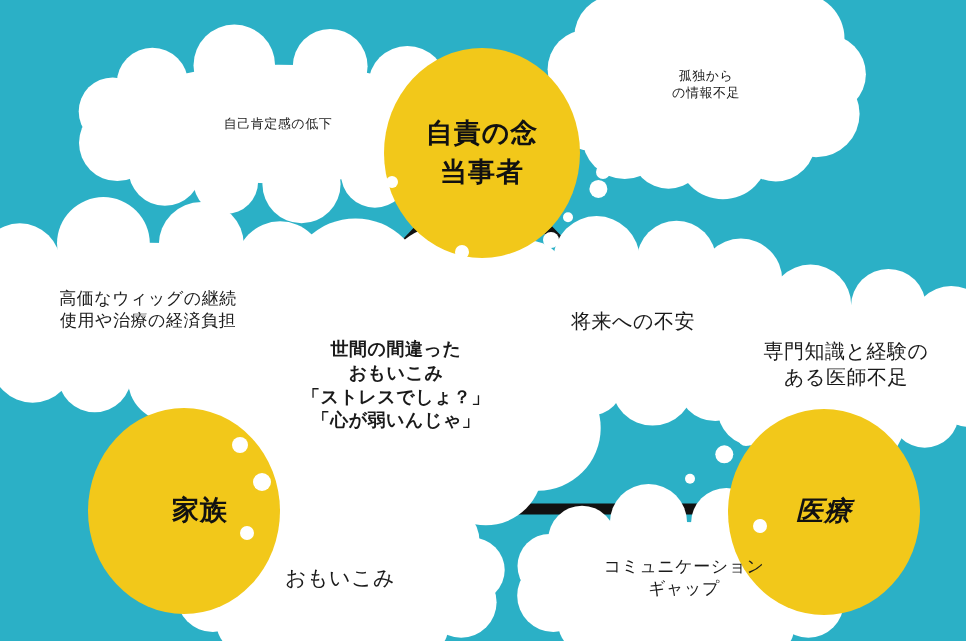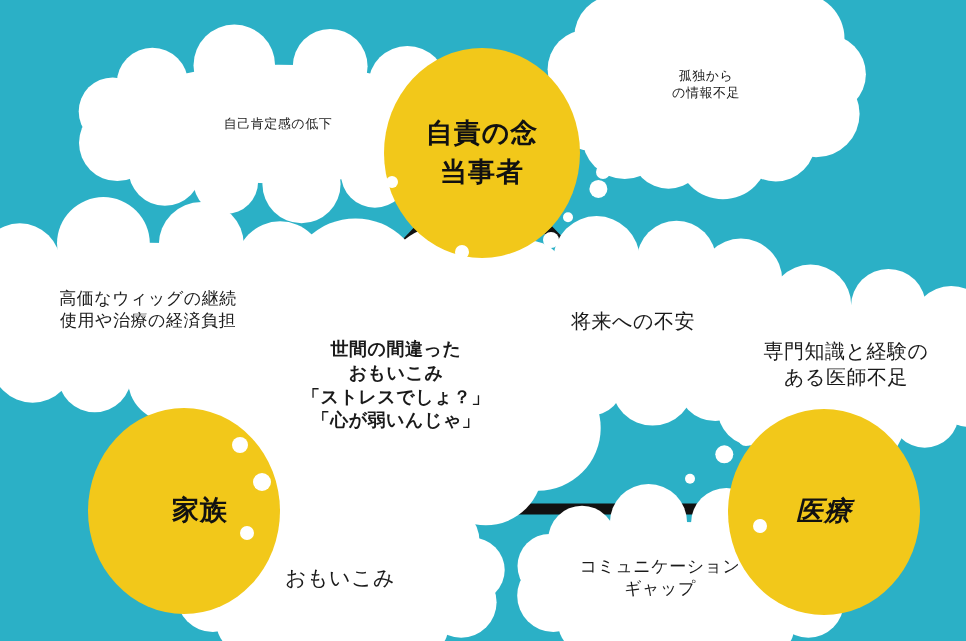--- a/index.html
+++ b/index.html
@@ -241,21 +241,21 @@
       <div class="txt bubble-text" style="left: 148px; top: 310px; font-size: 17px;">高価なウィッグの継続
 使用や治療の経済負担</div>
       <div class="txt bubble-text" style="left: 396px; top: 385px; font-size: 18px; font-weight: bold;">世間の間違った
 おもいこみ
 「ストレスでしょ？」
 「心が弱いんじゃ」</div>
       <div class="txt bubble-text" style="left: 633px; top: 321px; font-size: 20px;">将来への不安</div>
       <div class="txt bubble-text" style="left: 846px; top: 364px; font-size: 20px;">専門知識と経験の
 ある医師不足</div>
       <div class="txt bubble-text" style="left: 340px; top: 578px; font-size: 21px;">おもいこみ</div>
-      <div class="txt bubble-text" style="left: 660px; top: 578px; font-size: 17px;">コミュニケーション
+      <div class="txt bubble-text" style="left: 684px; top: 578px; font-size: 17px;">コミュニケーション
 ギャップ</div>
       <div class="txt node-text" style="left: 482px; top: 153px;">自責の念
 当事者</div>
       <div class="txt node-text" style="left: 200px; top: 511px;">家族</div>
       <div class="txt node-text" style="left: 824px; top: 512px; font-style: italic;">医療</div>
     </div>
 
 </div>
 
 </body></html>

